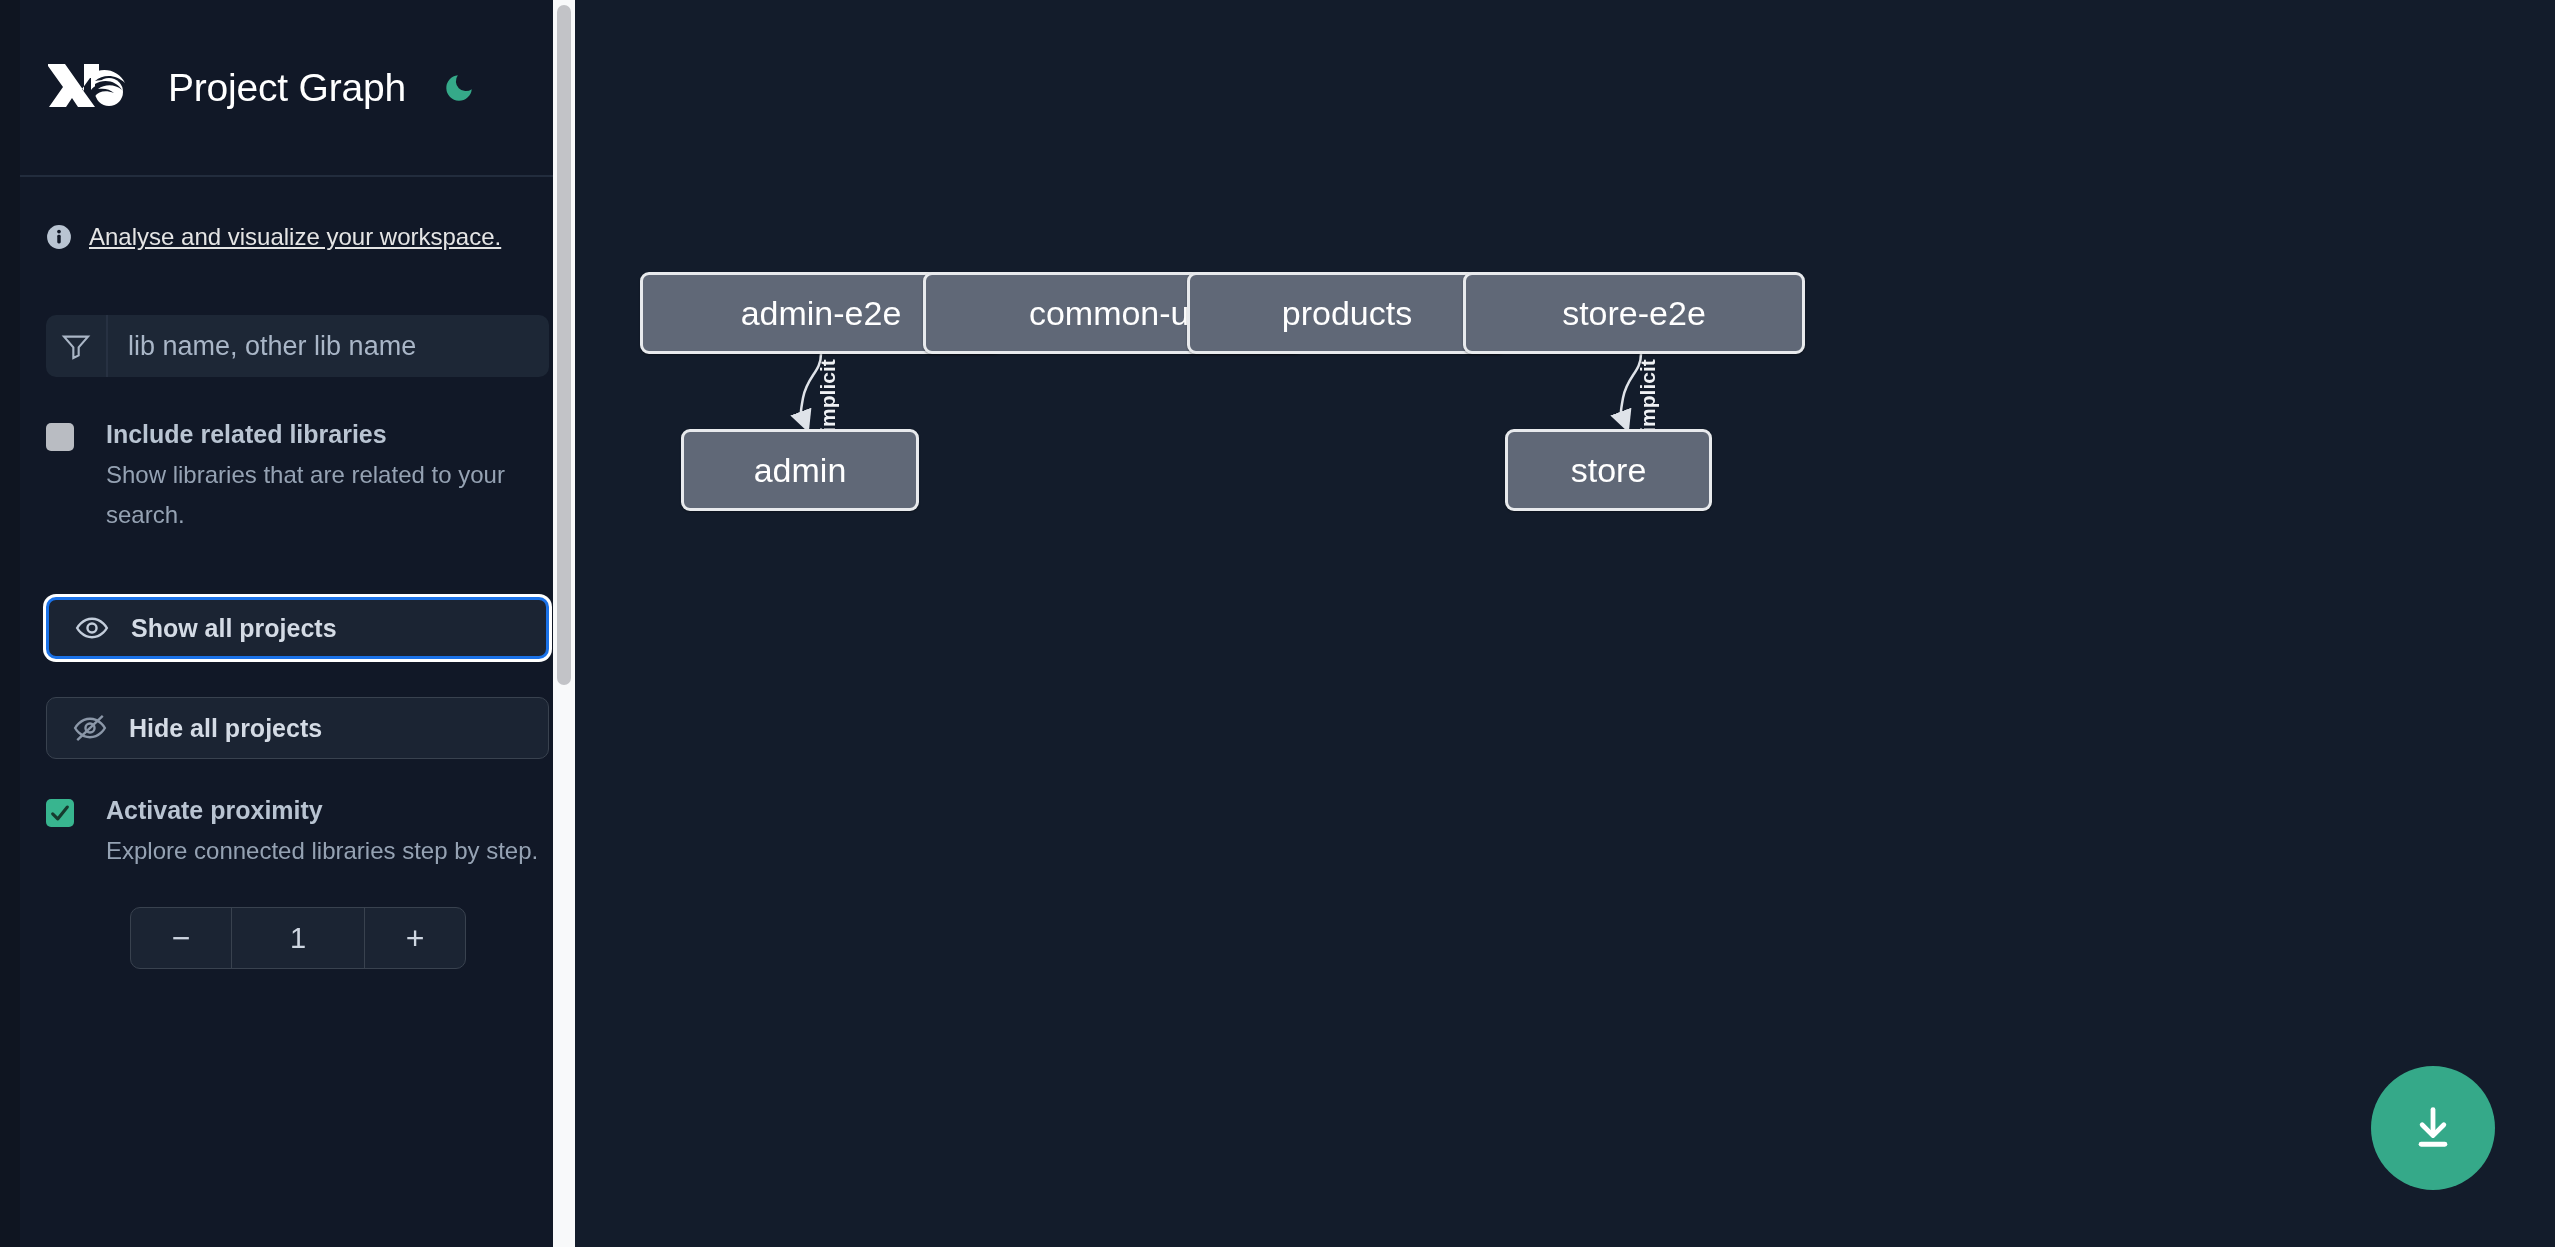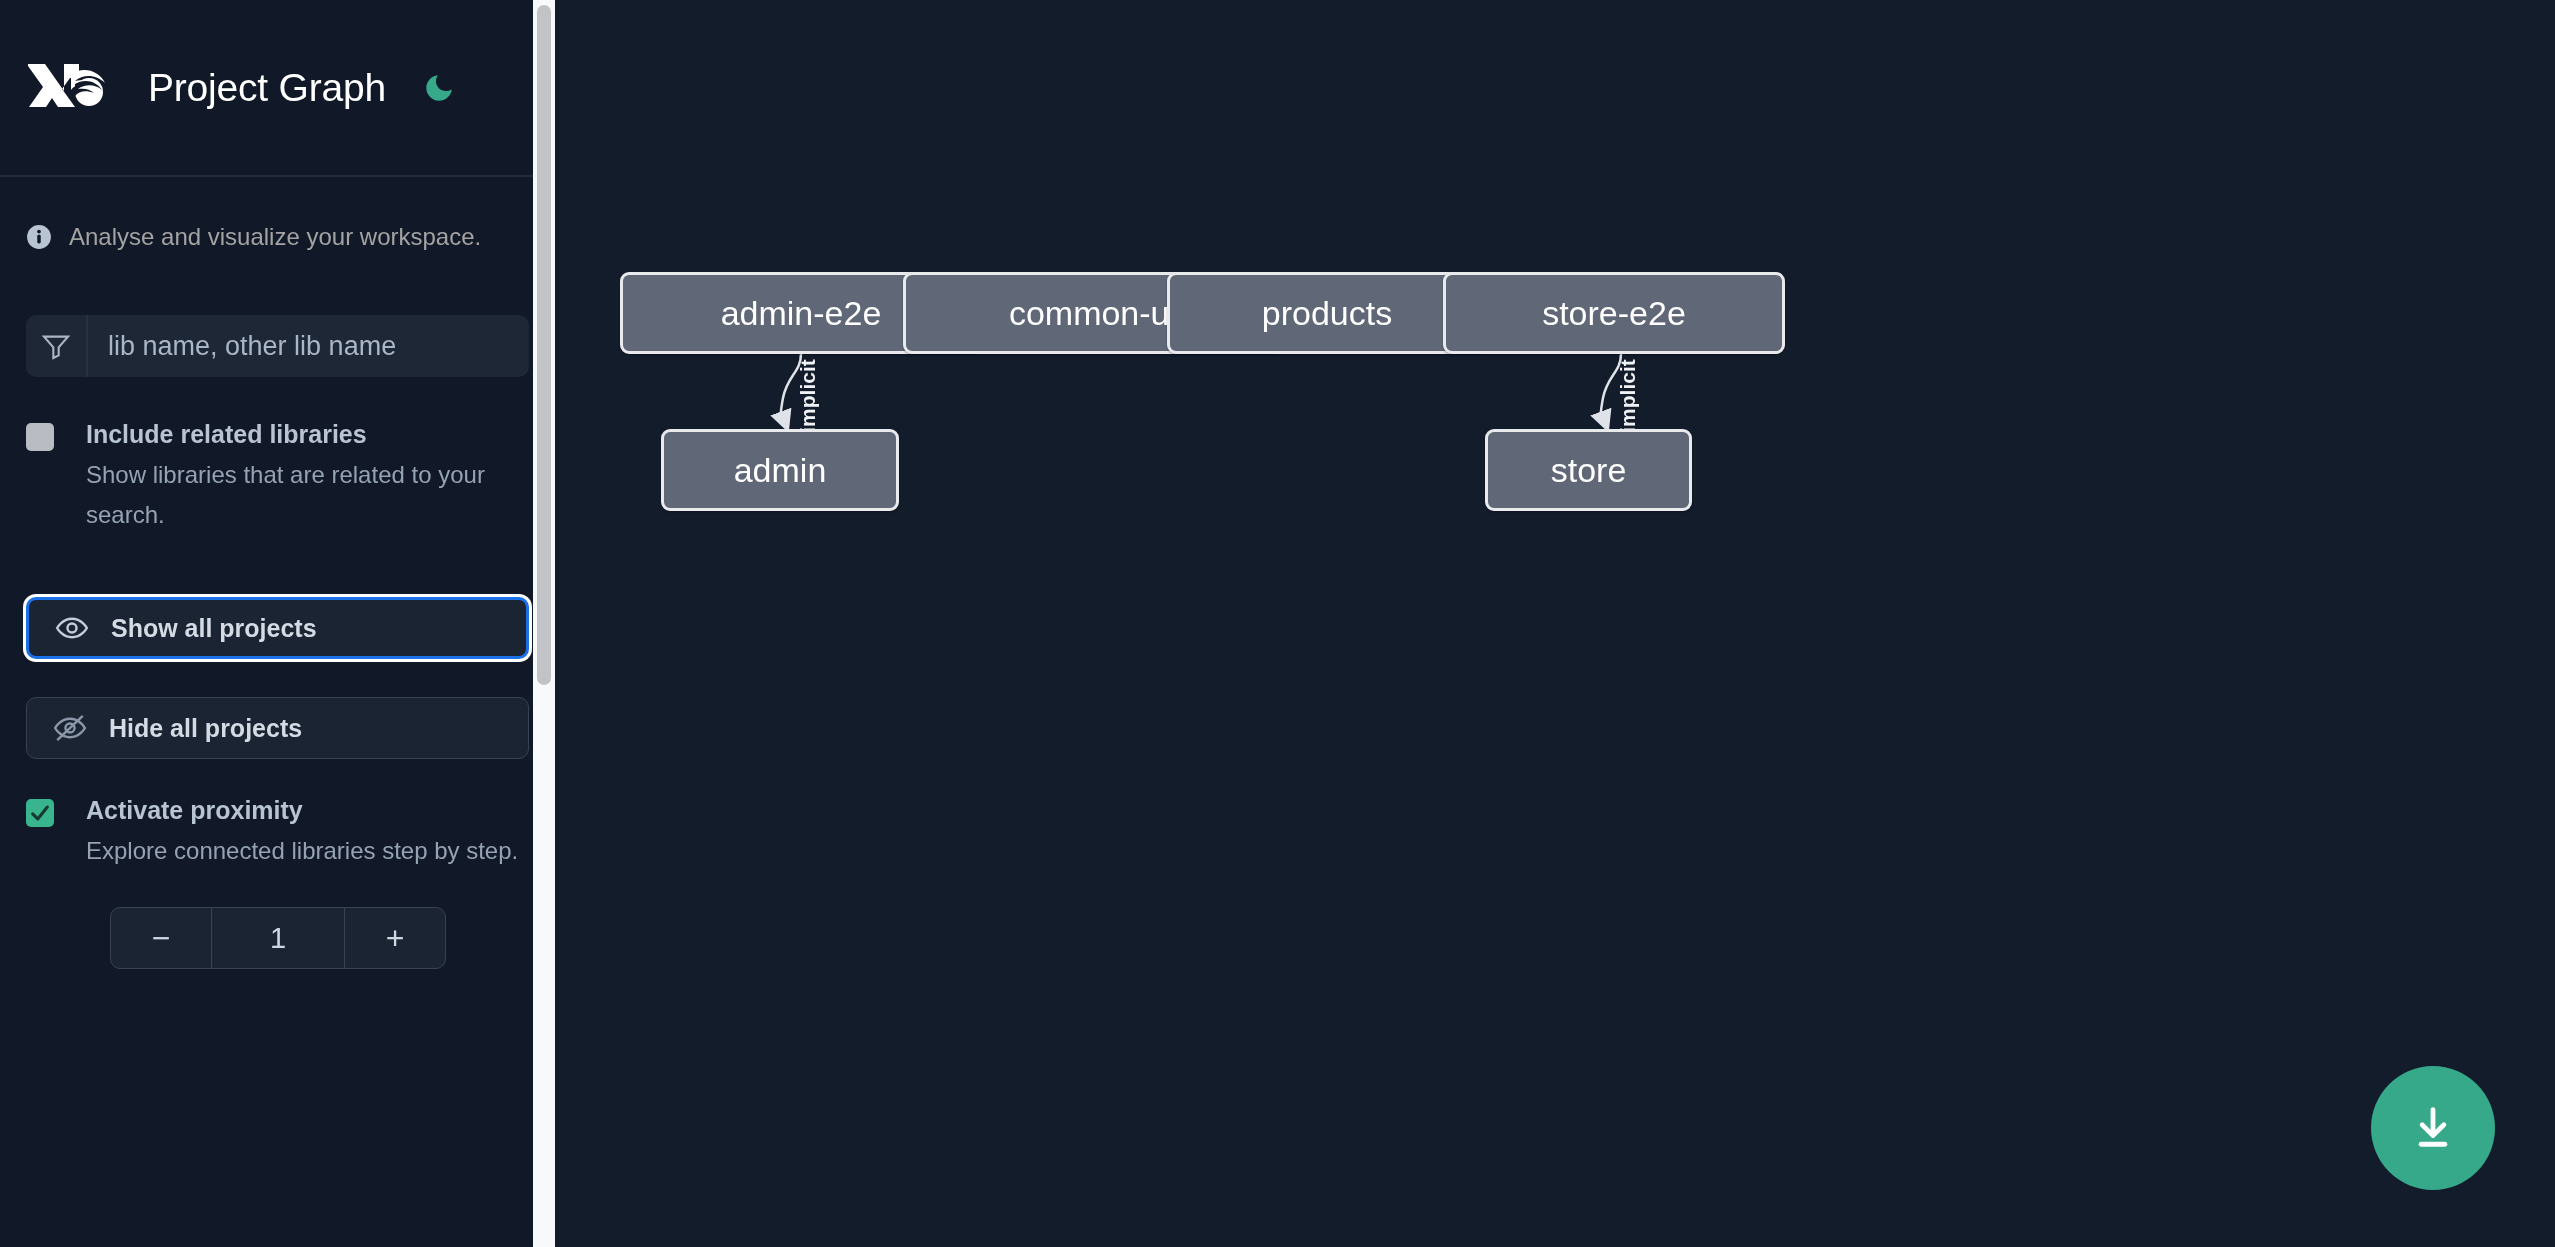--- a/index.html
+++ b/index.html
@@ -11,20 +11,21 @@
     background: #0f1521;
     font-family: "Liberation Sans", sans-serif;
   }
 
   .app {
     position: relative;
     width: 2555px;
     height: 1213px;
     display: flex;
     background: #0f1521;
+    padding-left: 20px;
   }
 
   
   .sidebar {
     position: relative;
     width: 555px;
     height: 1247px;
     background: #111827;
     flex: 0 0 555px;
     overflow: hidden;
@@ -68,22 +69,23 @@
   .info-row {
     display: flex;
     align-items: center;
     padding: 0 26px;
     margin-top: 46px;
     gap: 17px;
   }
   .info-icon { flex: 0 0 26px; width: 26px; height: 26px; }
   .info-text {
     font-size: 24px;
-    color: #a3a3a3;
+    color: #e5e5e5;
     white-space: nowrap;
+    text-decoration: underline;
   }
 
   
   .search-wrap {
     margin: 64px 26px 0 26px;
     height: 62px;
     background: #1d2736;
     border-radius: 10px;
     display: flex;
     align-items: center;

